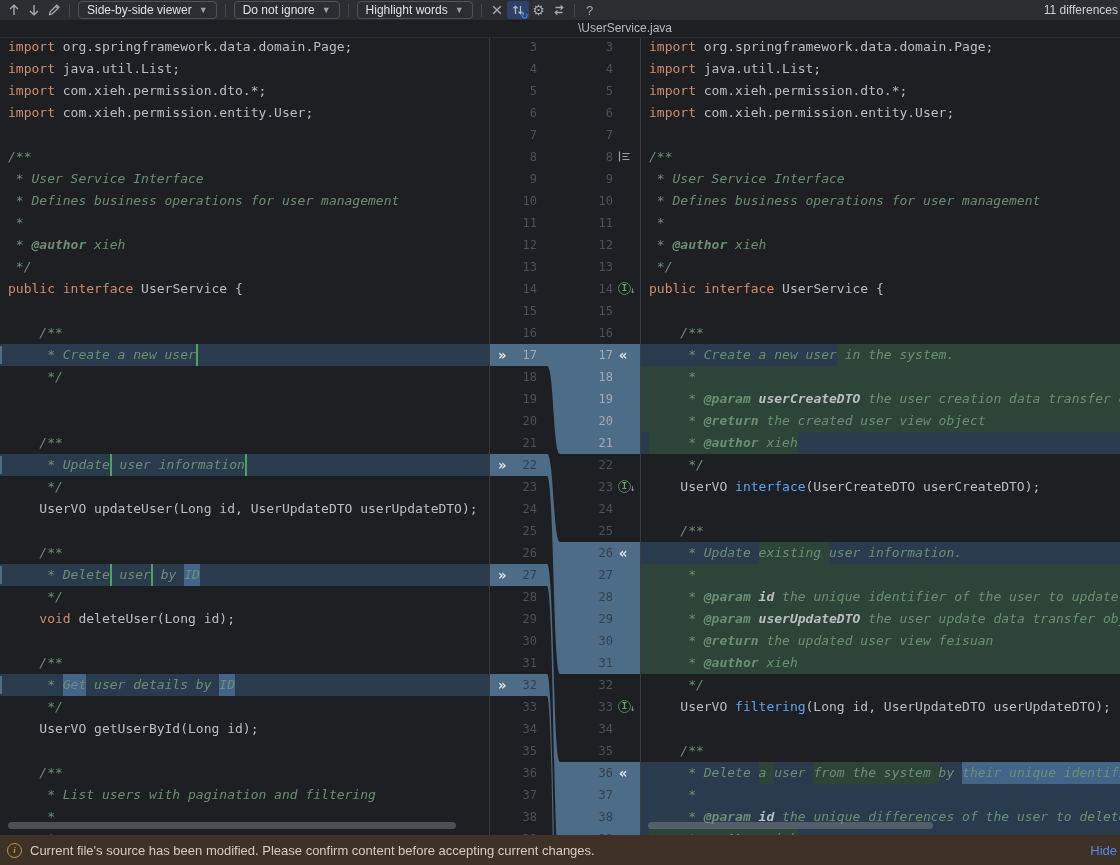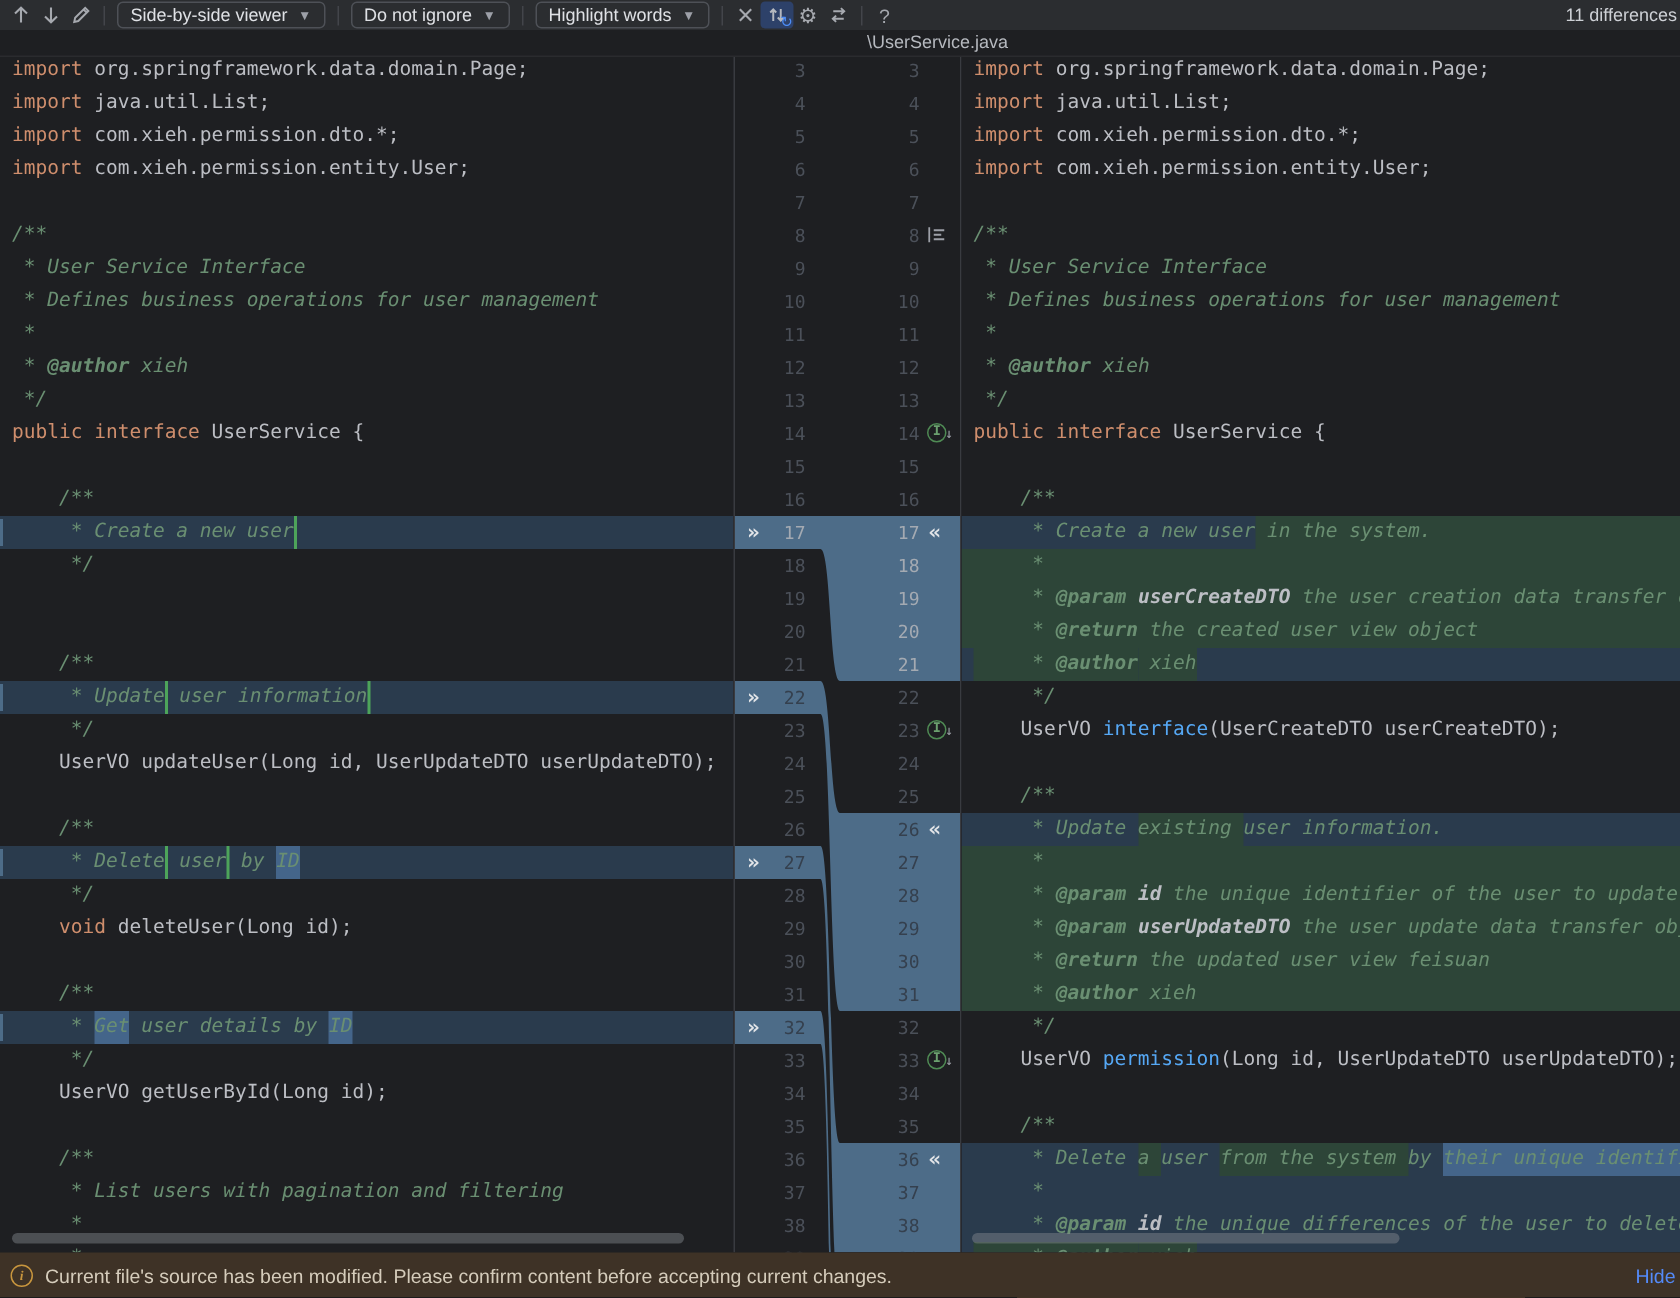--- a/index.html
+++ b/index.html
@@ -551,21 +551,21 @@
         <div class="code-row row-g" style="top: 614px;">
           <span class="sg sg-c">     * </span>
           <span class="sg sg-t">@author</span>
           <span class="sg sg-c"> xieh</span>
         </div>
         <div class="code-row" style="top: 636px;">
           <span class="sg sg-c">     */</span>
         </div>
         <div class="code-row" style="top: 658px;">
           <span class="sg sg-p">    UserVO </span>
-          <span class="sg sg-m">permission</span>
+          <span class="sg sg-m">filtering</span>
           <span class="sg sg-p">(Long id, UserUpdateDTO userUpdateDTO);</span>
         </div>
         <div class="code-row" style="top: 680px;"></div>
         <div class="code-row" style="top: 702px;">
           <span class="sg sg-c">    /**</span>
         </div>
         <div class="code-row row-b" style="top: 724px;">
           <span class="sg sg-c">     * Delete </span>
           <span class="sg sg-c f-g">a </span>
           <span class="sg sg-c">user </span>

